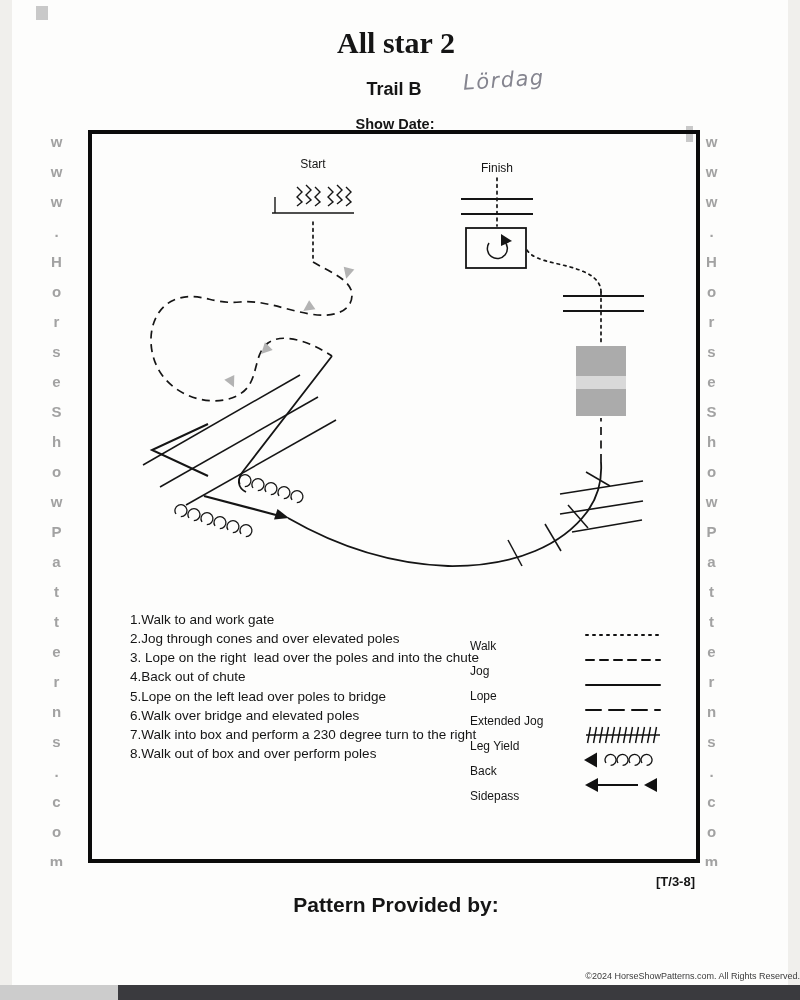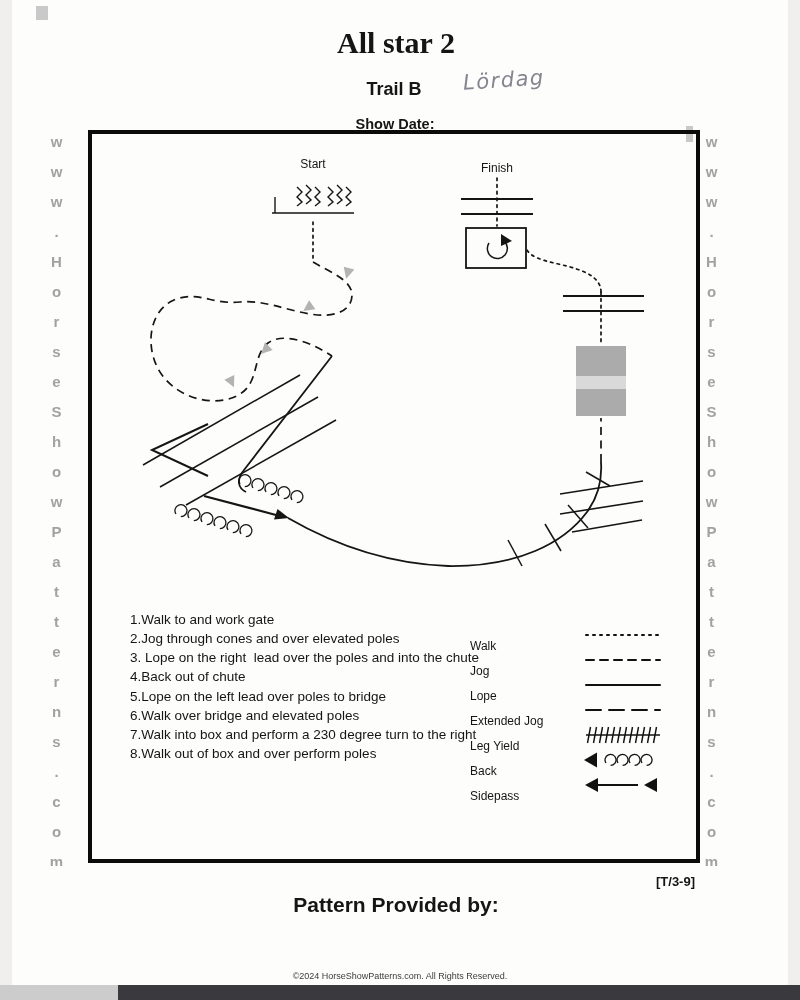--- a/index.html
+++ b/index.html
@@ -32,21 +32,21 @@
   .instructions{position:absolute;left:130px;top:610px;width:352px;
                 font-size:13.5px;line-height:1.42;}
   .instr-text{white-space:pre-wrap;}
   .legend{position:absolute;left:470px;top:622px;width:212px;}
   .lg-row{display:flex;align-items:center;height:25px;}
   .lg-label{width:96px;padding-right:14px;font-size:12px;margin-top:23px;}
   .lg-sym{display:block;height:24px;}
   .corner-tag{position:absolute;left:656px;top:874px;font-size:13px;font-weight:bold;}
   .provided{position:absolute;top:893px;left:40px;width:712px;text-align:center;
             font-weight:bold;font-size:21px;}
-  .copyright{position:absolute;top:971px;left:0;width:800px;text-align:center;
+  .copyright{position:absolute;top:971px;left:0;width:800px;text-align:right;
              font-size:9px;color:#3c3c3c;}
   .bottom-bar{position:absolute;bottom:0;left:0;width:800px;height:15px;display:flex;}
   .bottom-bar .bar-light{width:118px;height:100%;background:#cccccc;}
   .bottom-bar .bar-dark{flex:1;height:100%;background:var(--scan-bar-dark,#3a3a3e);}
 </style>
 </head>
 <body>
 
 <div class="page">
 
@@ -230,21 +230,21 @@
       <div class="lg-row">
         <span class="lg-label">Sidepass</span>
         <span class="lg-sym"><svg width="92" height="24" viewBox="0 0 92 24">
             <polygon points="5,12 18,5 18,19" fill="#111"></polygon>
             <line x1="18" y1="12" x2="58" y2="12" stroke="#111" stroke-width="2"></line>
             <polygon points="64,12 77,5 77,19" fill="#111"></polygon>
           </svg></span>
       </div>
     </div>
 
-  <div class="corner-tag">[T/3-9]</div>
+  <div class="corner-tag">[T/3-8]</div>
   <div class="provided">Pattern Provided by:</div>
   <div class="copyright">©2024 HorseShowPatterns.com. All Rights Reserved.</div>
 
   <div class="bottom-bar">
     <div class="bar-light"></div>
     <div class="bar-dark"></div>
   </div>
 </div>
 
 </body></html>

